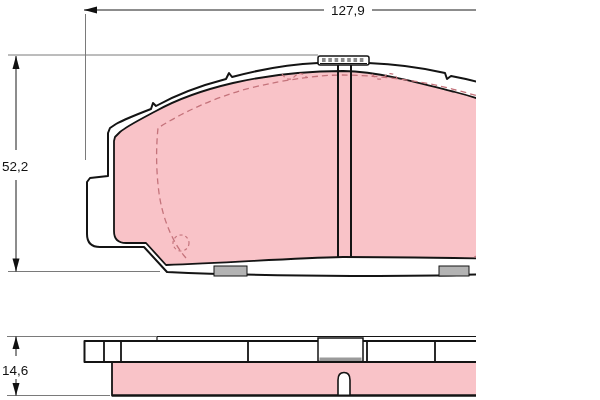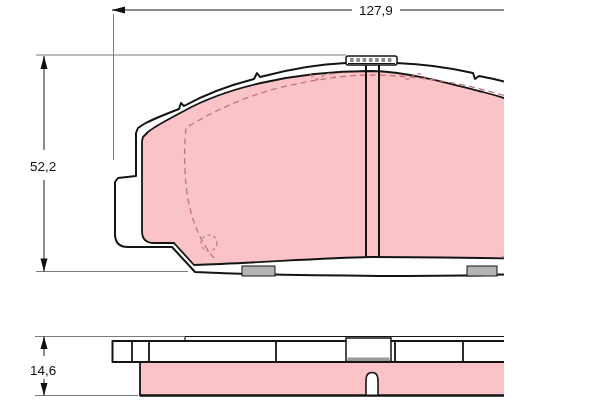--- a/index.html
+++ b/index.html
@@ -1,16 +1,16 @@
 <!DOCTYPE html>
 <html><head>
 <meta charset="utf-8">
 <style>
   html,body{margin:0;padding:0;background:#fff;}
-  .canvas{position:relative;width:476px;height:400px;background:#ffffff;overflow:hidden;margin-left:28px;}
+  .canvas{position:relative;width:476px;height:400px;background:#ffffff;overflow:hidden;}
   svg{display:block;}
   .outline{fill:#ffffff;stroke:#141414;stroke-width:2;stroke-linejoin:round;}
   .friction{fill:#f9c3c8;stroke:#141414;stroke-width:1.8;stroke-linejoin:round;}
   .dashline{fill:none;stroke:#c4737b;stroke-width:1.3;stroke-dasharray:6 4;}
   .squiggle{fill:none;stroke:#c4737b;stroke-width:1.2;stroke-dasharray:4 3;}
   .dashcircle{fill:none;stroke:#c4737b;stroke-width:1.2;stroke-dasharray:3 3;}
   .dim{stroke:#1a1a1a;stroke-width:1;fill:none;}
   .ext{stroke:#7a7a7a;stroke-width:1;fill:none;}
   .arrow{fill:#111111;stroke:none;}
   .dimtext{font-family:"Liberation Sans","DejaVu Sans",sans-serif;font-size:13.5px;fill:#111111;}

